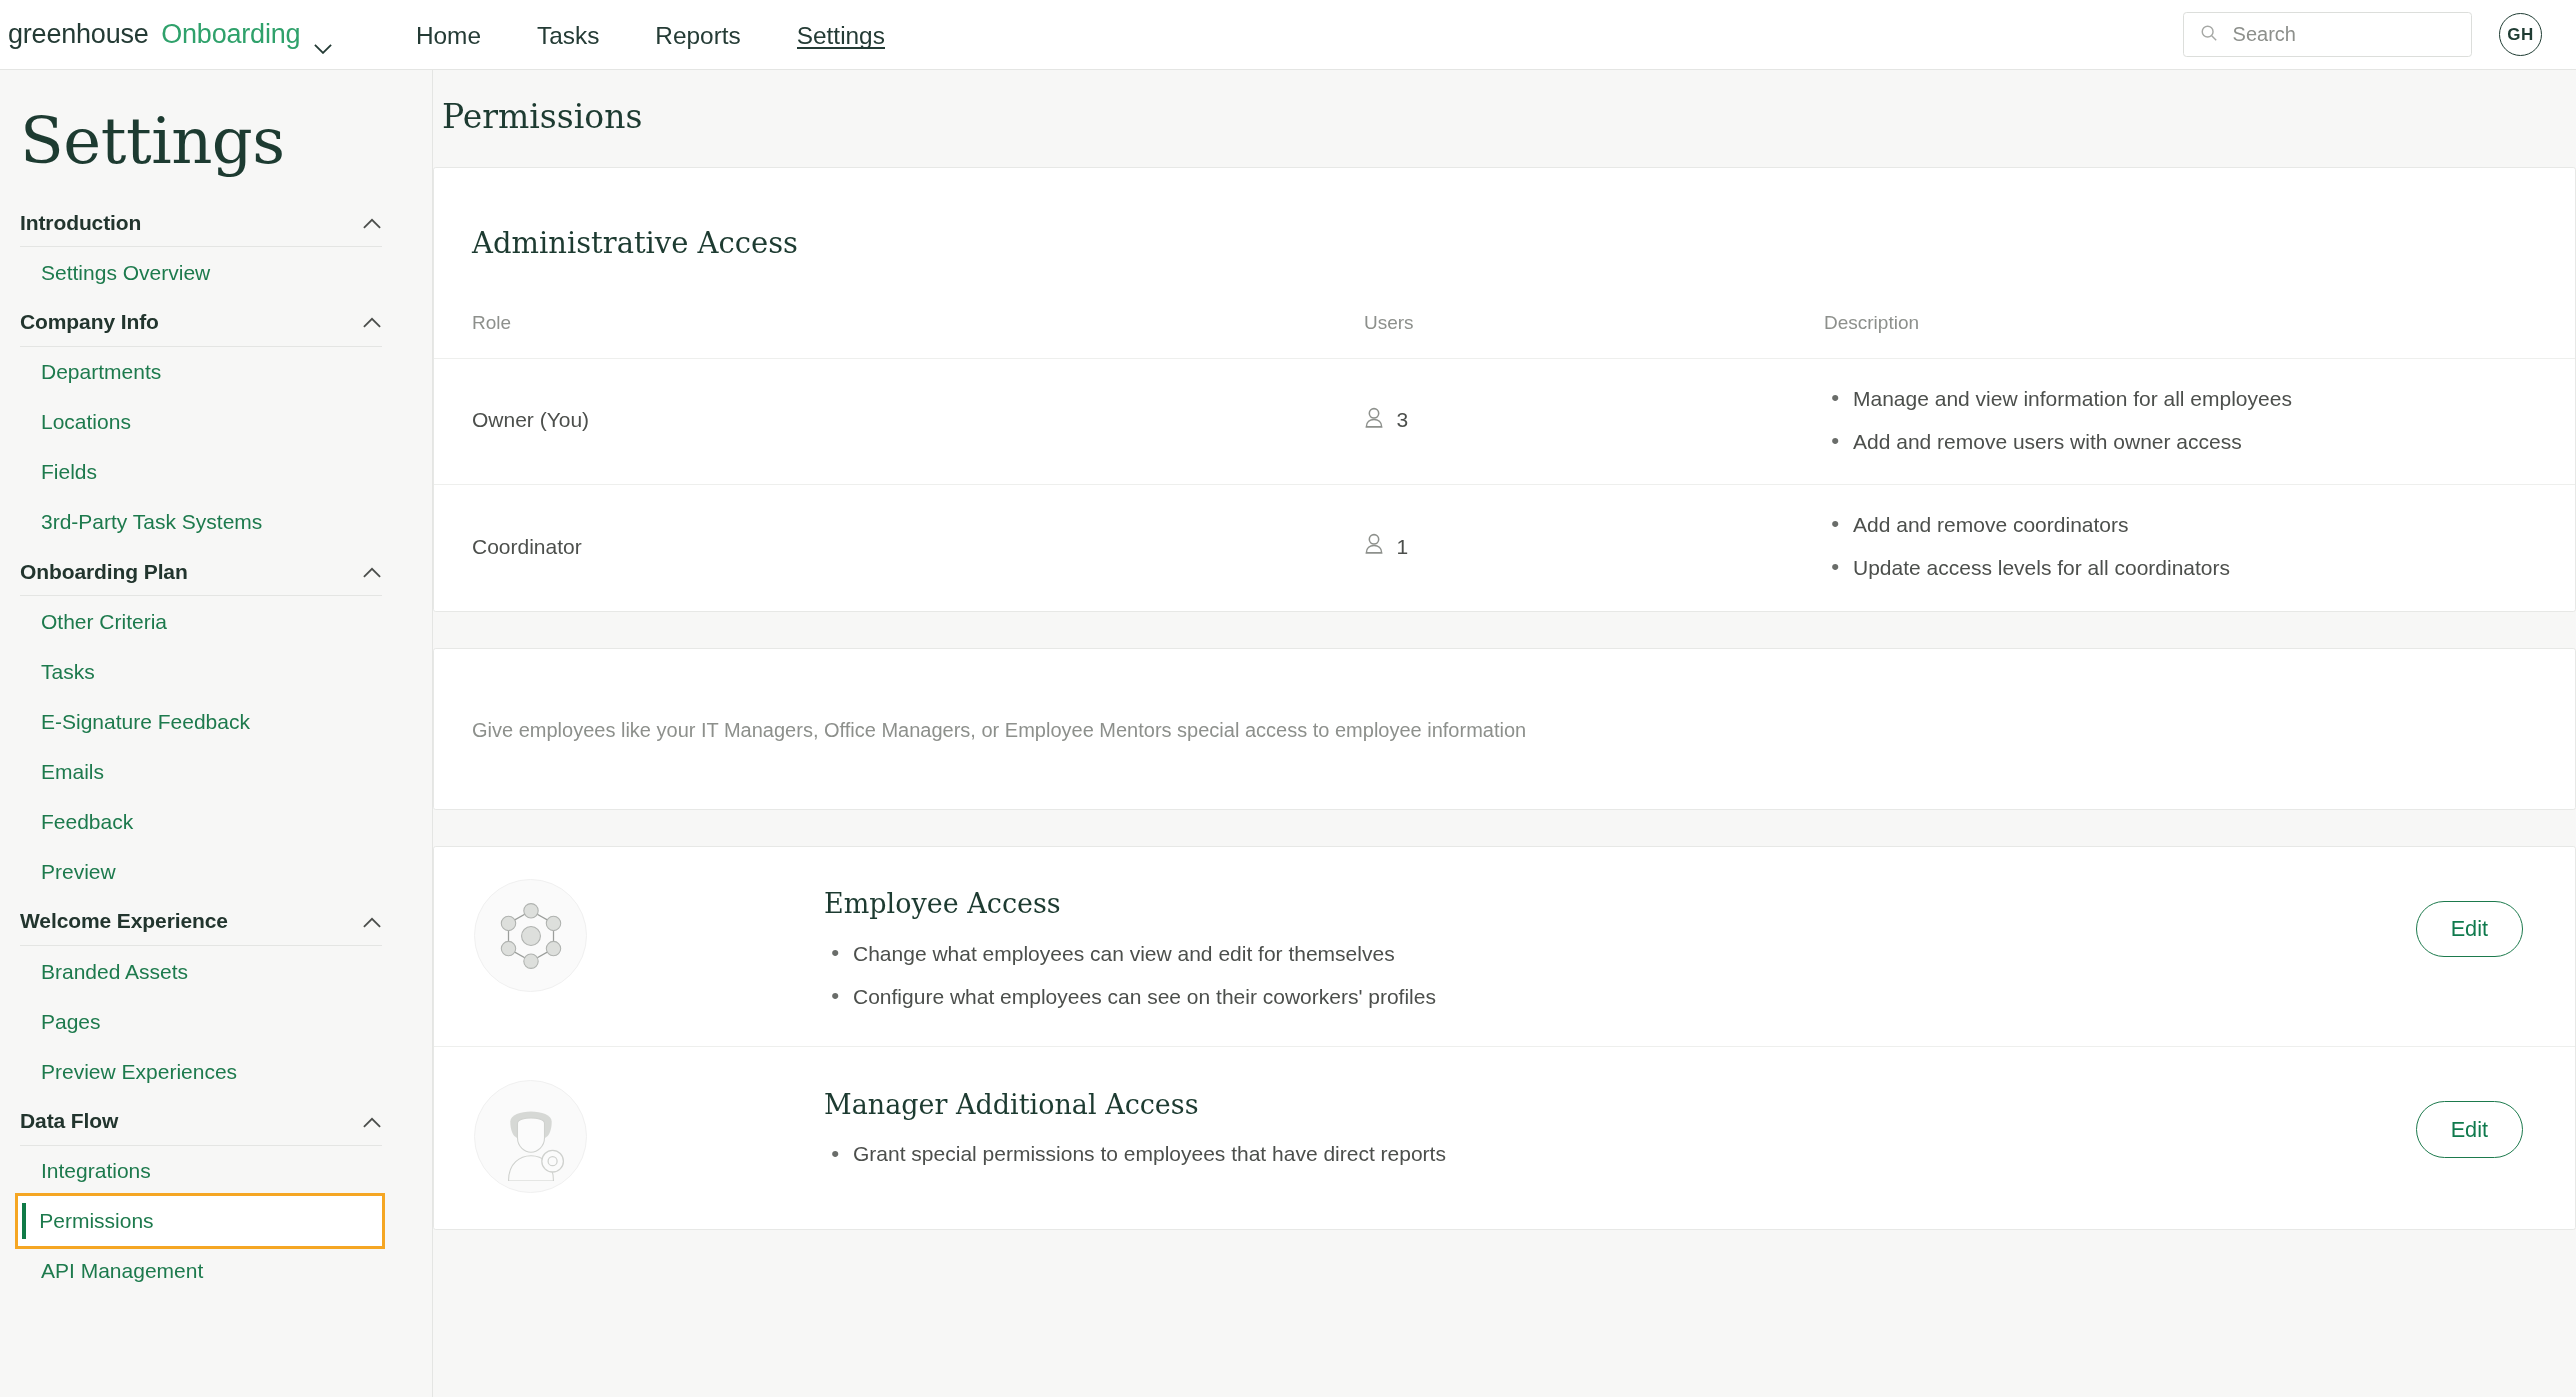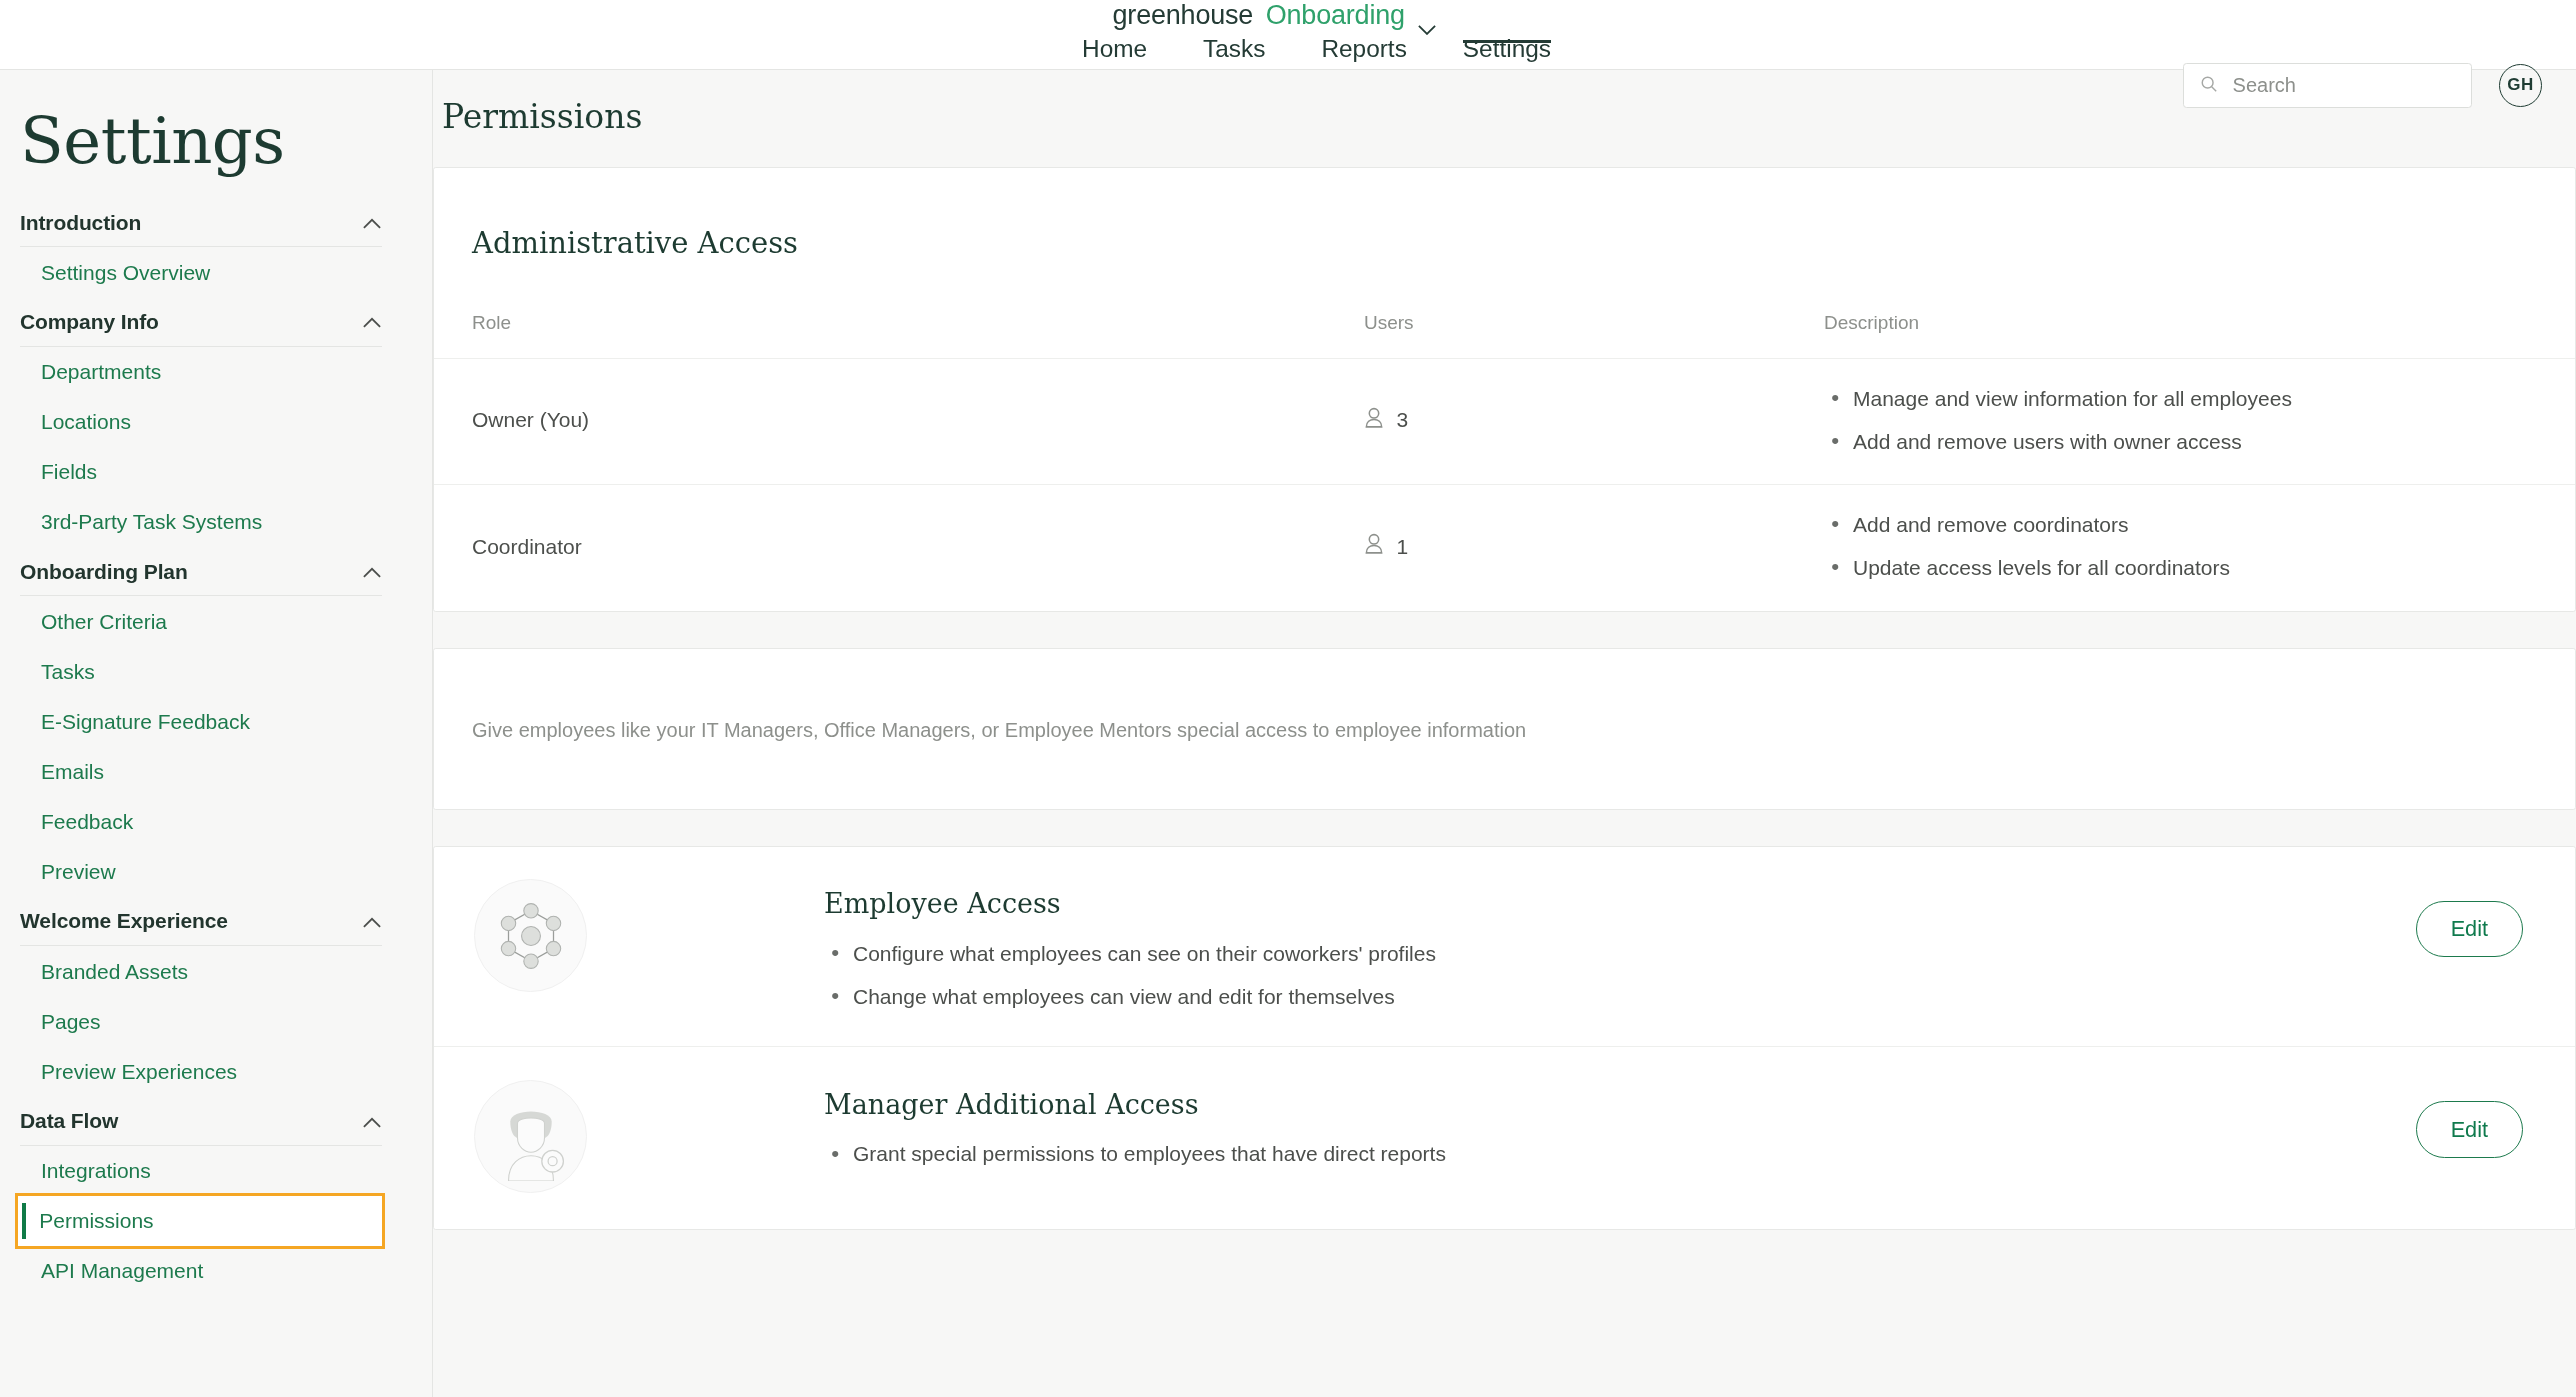--- a/index.html
+++ b/index.html
@@ -11,21 +11,20 @@
   }
   
   .topbar {
     height: 70px;
     background: #ffffff;
     border-bottom: 0.9px solid #e4e5e3;
     display: flex;
     align-items: center;
     padding: 0 34px 0 8px;
     position: relative;
-    flex-direction: column;
   }
   .brand {
     display: flex; align-items: center; gap: 12.6px;
     font-size: 27px; letter-spacing: -0.2px;
   }
   .brand-primary { color: #243b35; }
   .brand-secondary { color: #2fa16b; }
   .chev-down {
     width: 20px; height: 11.7px; position: relative; top: 1.8px;
   }
@@ -386,22 +385,22 @@
                   <circle cx="75" cy="64" r="8"></circle>
                   <circle cx="50" cy="78" r="8"></circle>
                 <circle cx="50" cy="50" r="10.5"></circle>
               </g>
             </svg>
           </div>
         </div>
         <div class="da-body">
           <div class="da-title">Employee Access</div>
           <ul class="bullets">
+            <li>Change what employees can view and edit for themselves</li>
             <li>Configure what employees can see on their coworkers' profiles</li>
-            <li>Change what employees can view and edit for themselves</li>
           </ul>
         </div>
         <div class="da-edit">
           <button class="btn-edit">Edit</button>
         </div>
       </div>
 
       <div class="da-row">
         <div class="da-icon-wrap">
           <div class="da-icon">

